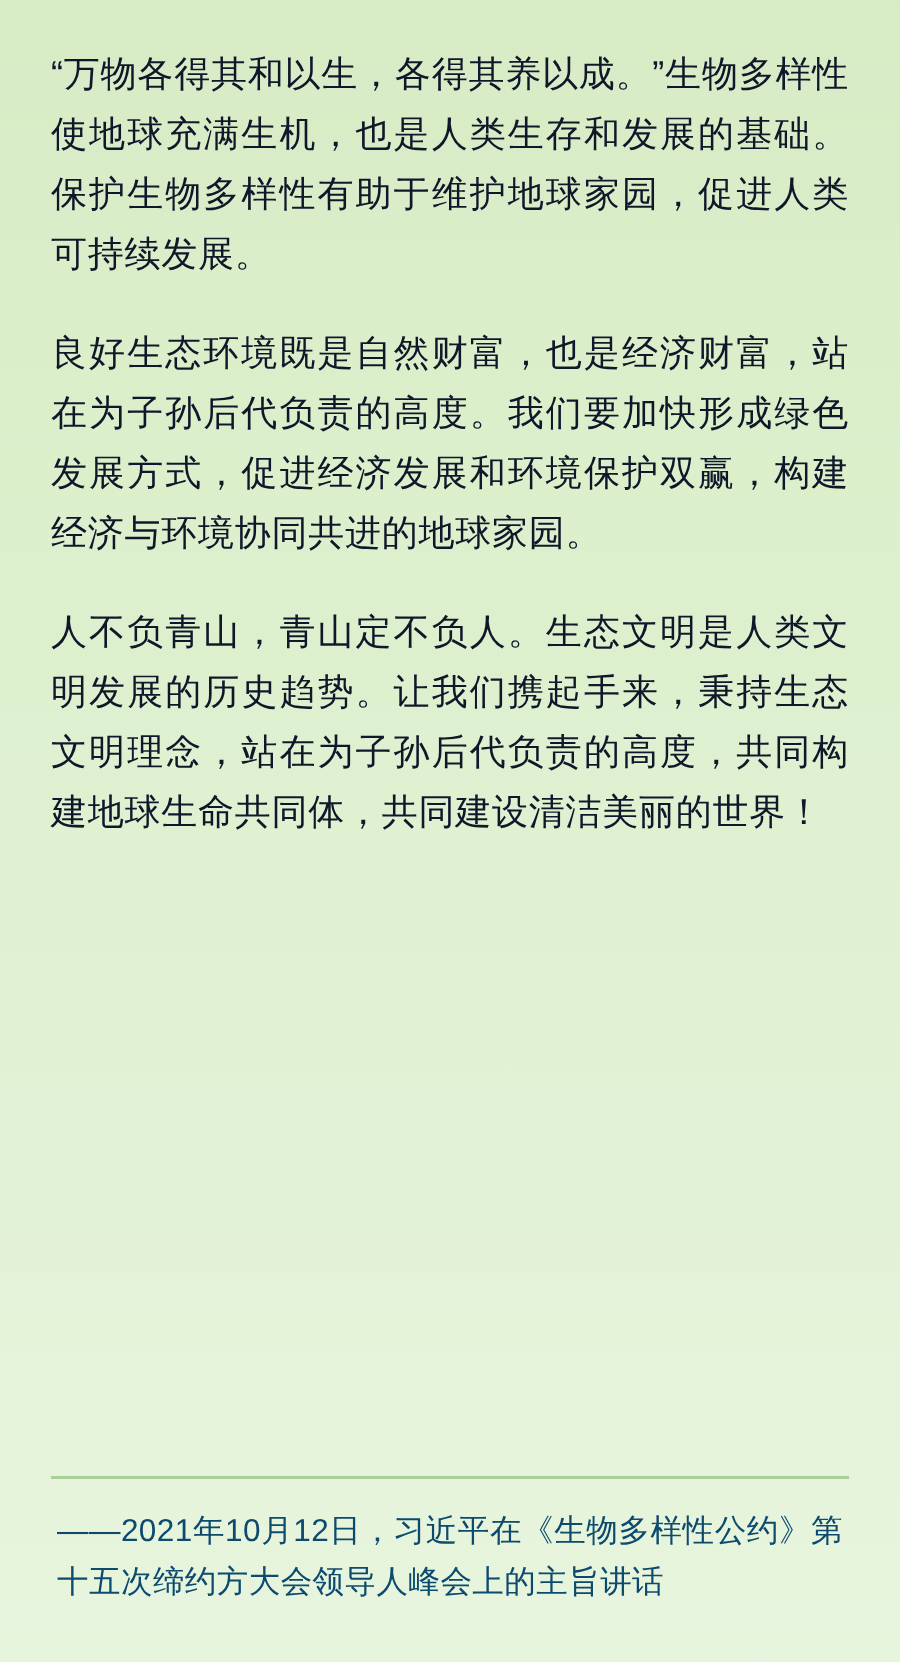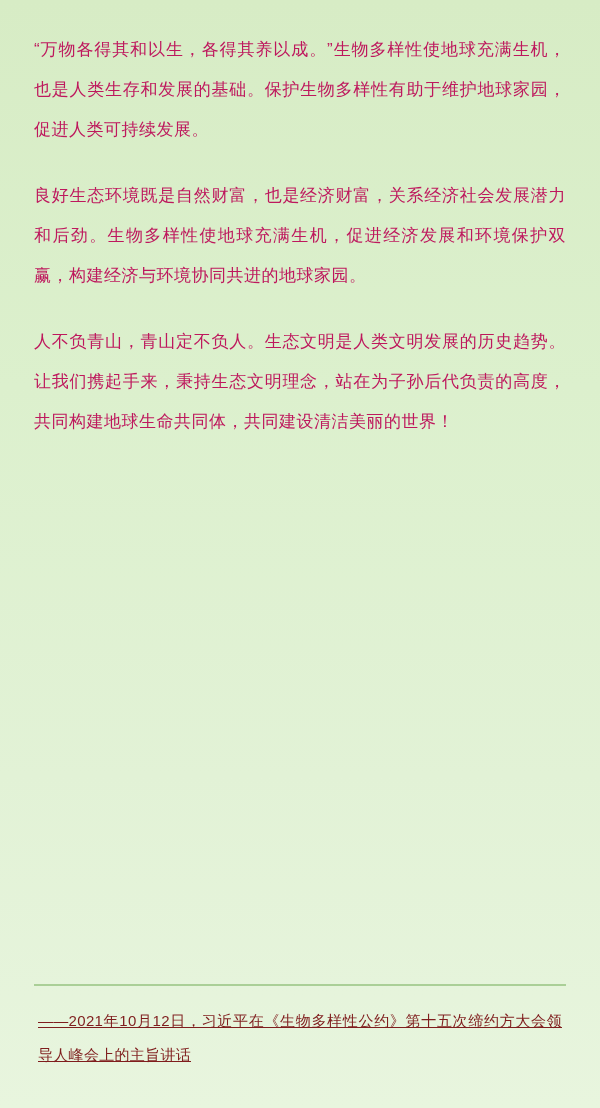--- a/index.html
+++ b/index.html
@@ -18,60 +18,59 @@
     width: 600px;
     height: 1108px;
     padding: 30px 34px 14px 34px;
     display: flex;
     flex-direction: column;
   }
   .body-text {
     flex: 1 1 auto;
   }
   .para {
-    color: #be185d;
-    font-size: 17px;
+    color: #0f172a;
+    font-size: 24px;
     line-height: 40px;
     letter-spacing: 0.5px;
     margin: 0 0 26px 0;
     text-align: justify;
     text-justify: inter-ideograph;
     font-weight: 500;
   }
   .para:last-child {
     margin-bottom: 10px;
   }
   .divider {
     height: 2px;
     background: #aacf97;
     margin: 12px 0 18px 0;
     width: 100%;
   }
   .source {
-    color: #7f1d1d;
-    font-size: 15px;
+    color: #0c4a6e;
+    font-size: 21px;
     line-height: 34px;
     letter-spacing: 0.3px;
     text-align: justify;
     text-justify: inter-ideograph;
     padding: 0 4px;
-    text-decoration: underline;
   }
   .footer-space {
     height: 22px;
   }
 </style>
 </head>
 <body>
 
 <div class="poster">
 
   <div class="body-text">
     <p class="para">“万物各得其和以生，各得其养以成。”生物多样性使地球充满生机，也是人类生存和发展的基础。保护生物多样性有助于维护地球家园，促进人类可持续发展。</p>
-    <p class="para">良好生态环境既是自然财富，也是经济财富，关系经济社会发展潜力和后劲。生物多样性使地球充满生机，促进经济发展和环境保护双赢，构建经济与环境协同共进的地球家园。</p>
+    <p class="para">良好生态环境既是自然财富，也是经济财富，站在为子孙后代负责的高度。我们要加快形成绿色发展方式，促进经济发展和环境保护双赢，构建经济与环境协同共进的地球家园。</p>
     <p class="para">人不负青山，青山定不负人。生态文明是人类文明发展的历史趋势。让我们携起手来，秉持生态文明理念，站在为子孙后代负责的高度，共同构建地球生命共同体，共同建设清洁美丽的世界！</p>
   </div>
 
   <div class="divider"></div>
 
   <div class="source">——2021年10月12日，习近平在《生物多样性公约》第十五次缔约方大会领导人峰会上的主旨讲话</div>
 
   <div class="footer-space"></div>
 
 </div>

